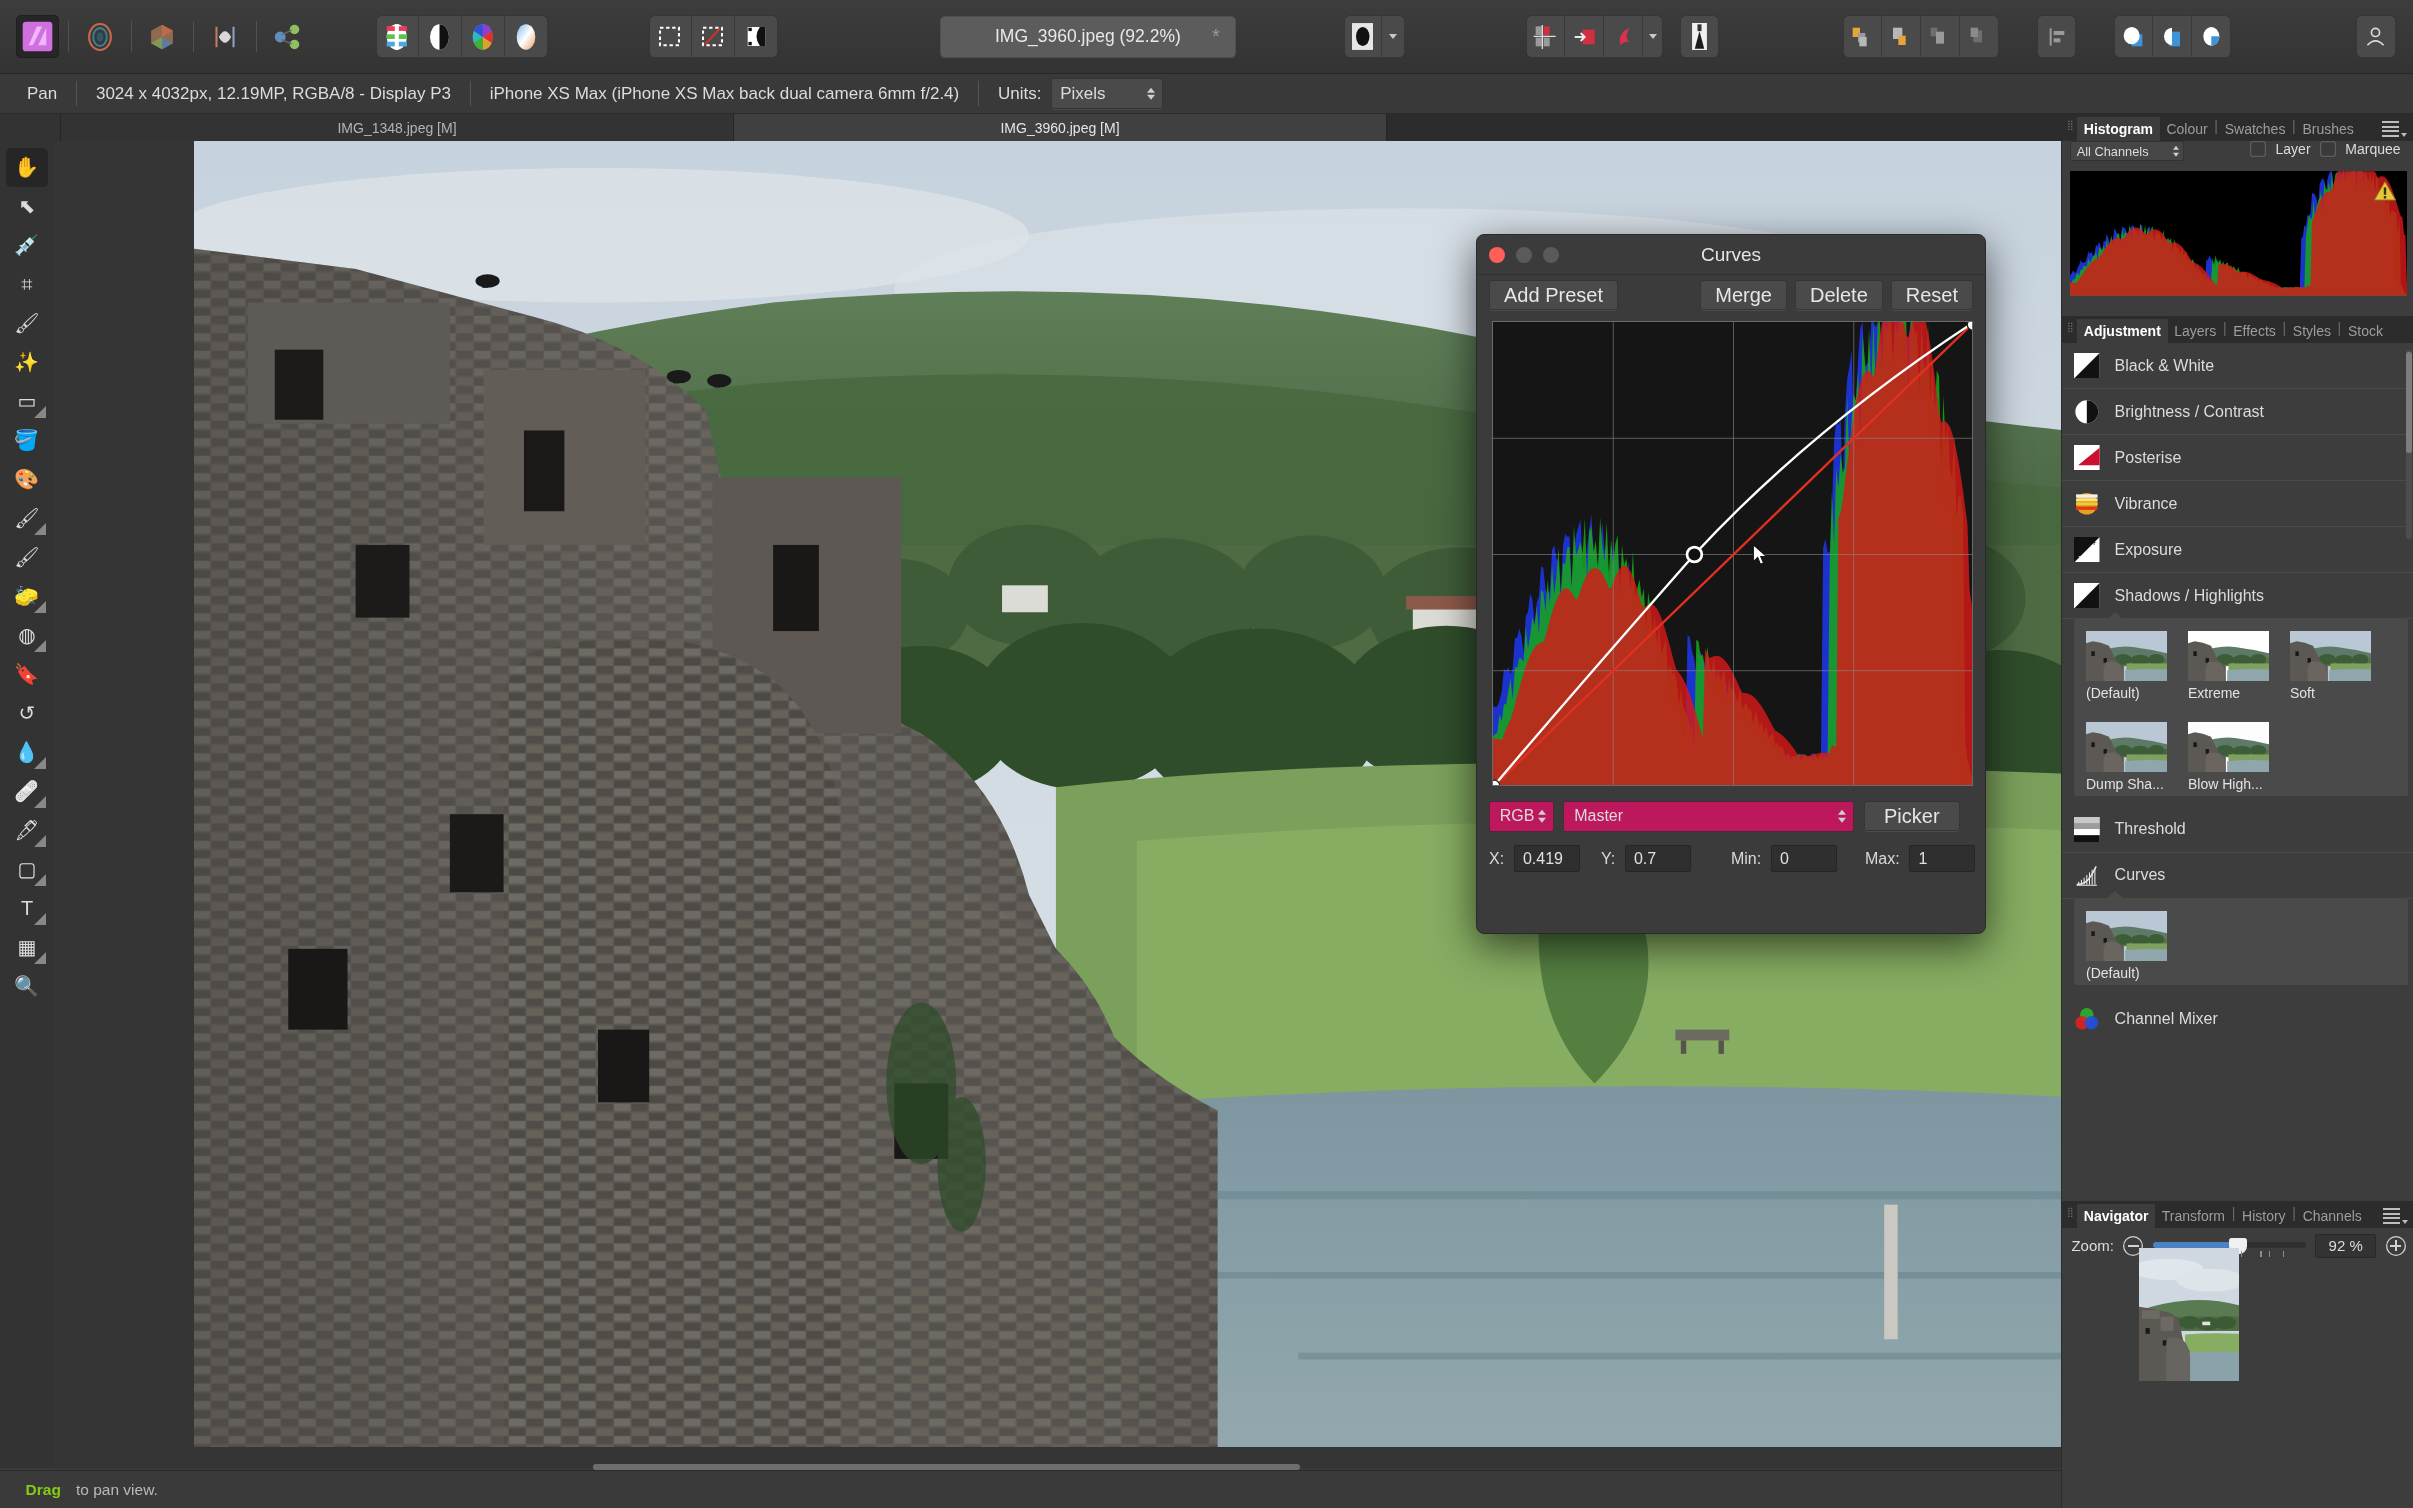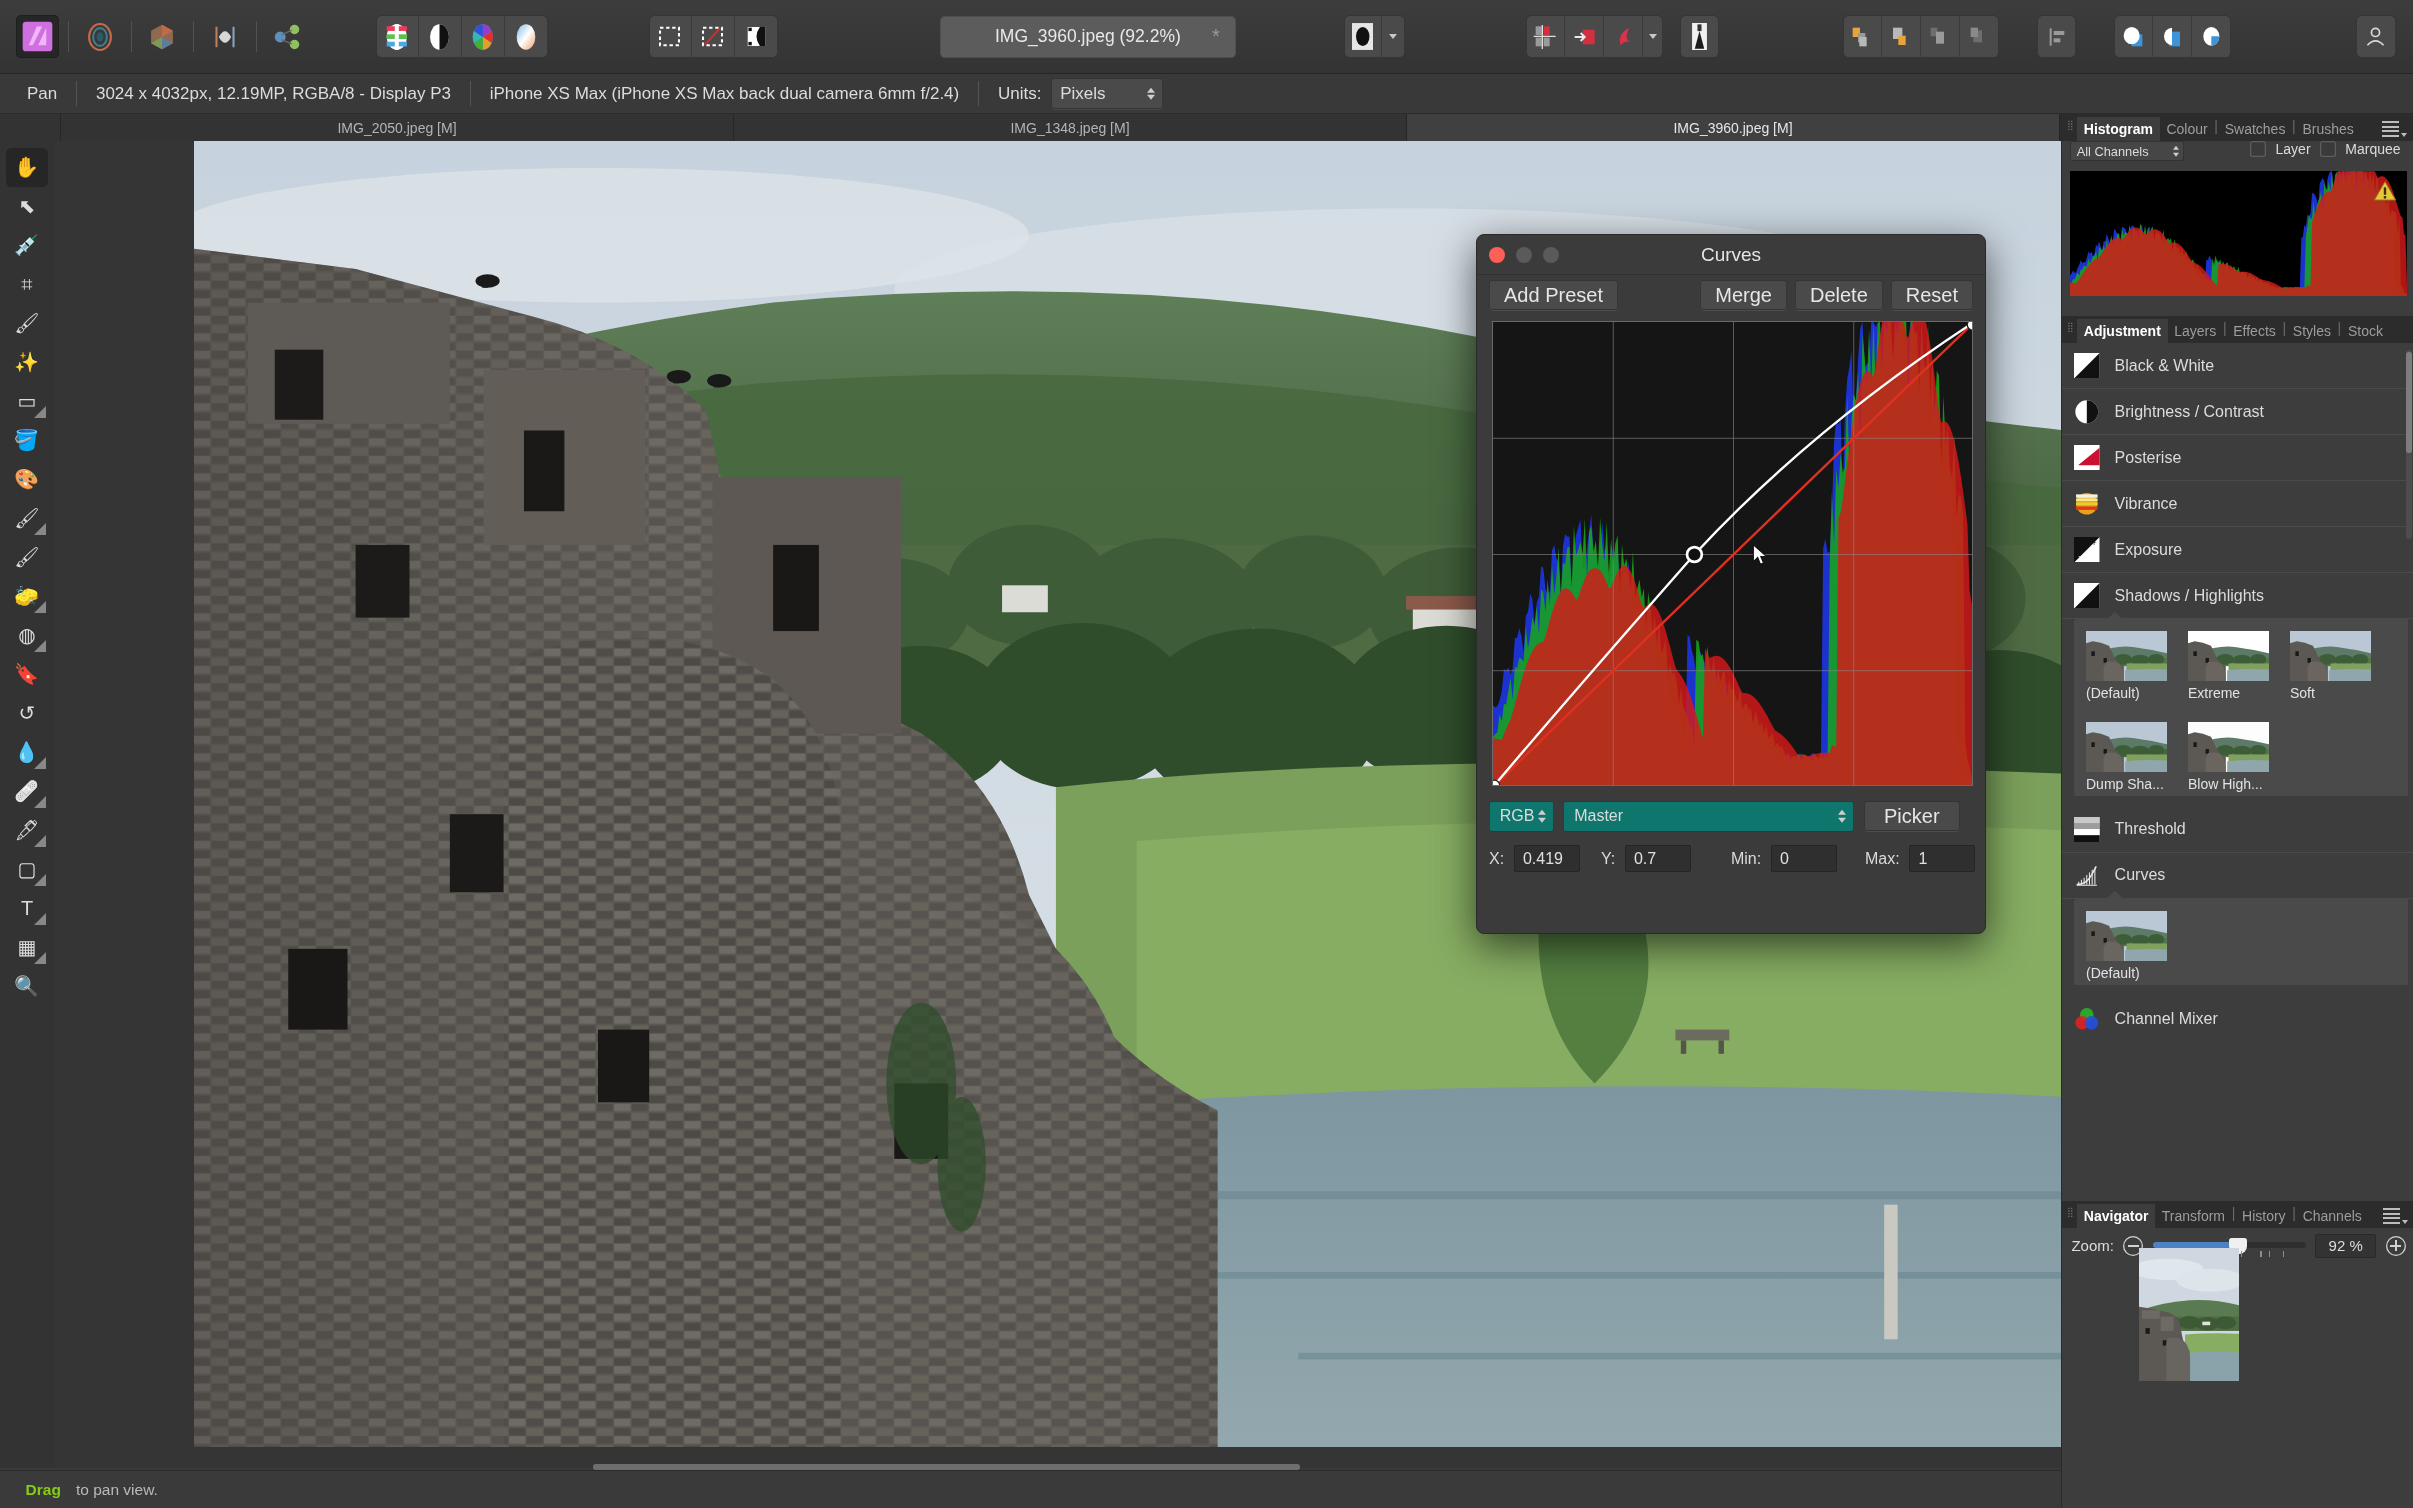--- a/index.html
+++ b/index.html
@@ -81,21 +81,21 @@
   .cv-lights span { width:16px; height:16px; border-radius:50%; background:#5a5a5a; }
   .cv-lights span.red { background:#ff5f57; }
   .cv-toolrow { height:40px; display:flex; align-items:center; padding:0 12px; gap:8px; }
   .cv-btn { height:30px; padding:0 15px; background:#4a4a4a; border-radius:4px;
     display:flex; align-items:center; justify-content:center; font-size:20px;
     color:#e6e6e6; box-shadow:inset 0 0 0 0.7px #2e2e2e, 0 0.7px 0 #545454; }
   .cv-graph { position:absolute; left:15px; top:86px; width:481px; height:465px;
     background:#111; border:0.7px solid #6a6a6a; overflow:hidden; }
   .cv-fields { position:absolute; left:0; top:560px; width:510px; }
   .row { display:flex; align-items:center; padding:0 12px; gap:9.4px; }
-  .sel { height:31px; background:#0f766e; border-radius:3.4px; position:relative;
+  .sel { height:31px; background:#be185d; border-radius:3.4px; position:relative;
     display:flex; align-items:center; padding-left:10.8px; font-size:16px;
     box-shadow:inset 0 0 0 0.7px #2d2d2d; }
   .field { height:27px; background:#2f2f2f; border-radius:2.7px; display:flex;
     align-items:center; padding-left:9.4px; font-size:16px; color:#e0e0e0;
     box-shadow:inset 0 0 0 0.7px #232323; }
   .lbl { font-size:16px; color:#dadada; }
   .cv-bottom { position:absolute; left:0; bottom:0; width:510px; height:44px;
     border-top:0.7px solid #313131; display:flex; align-items:center; padding:0 12px; gap:8px; }
   .gear { width:20px; height:20px; position:relative; }
 
@@ -429,23 +429,20 @@
     <span>Pixels</span>
     <span class="stepper">
         <i class="up"></i>
         <i class="dn"></i>
       </span>
   </div>
 </div>
 
 <div class="doctabs">
   <div class="doctab" style="width:61px"></div>
-  <div class="doctab" style="width:673px">
-    <span>IMG_2050.jpeg [M]</span>
-  </div>
   <div class="doctab" style="width:673px">
     <span>IMG_1348.jpeg [M]</span>
   </div>
   <div class="doctab active" style="width:653px">
     <span>IMG_3960.jpeg [M]</span>
   </div>
 </div>
 
 <div class="tools" id="tools">
     <div class="tool active">

